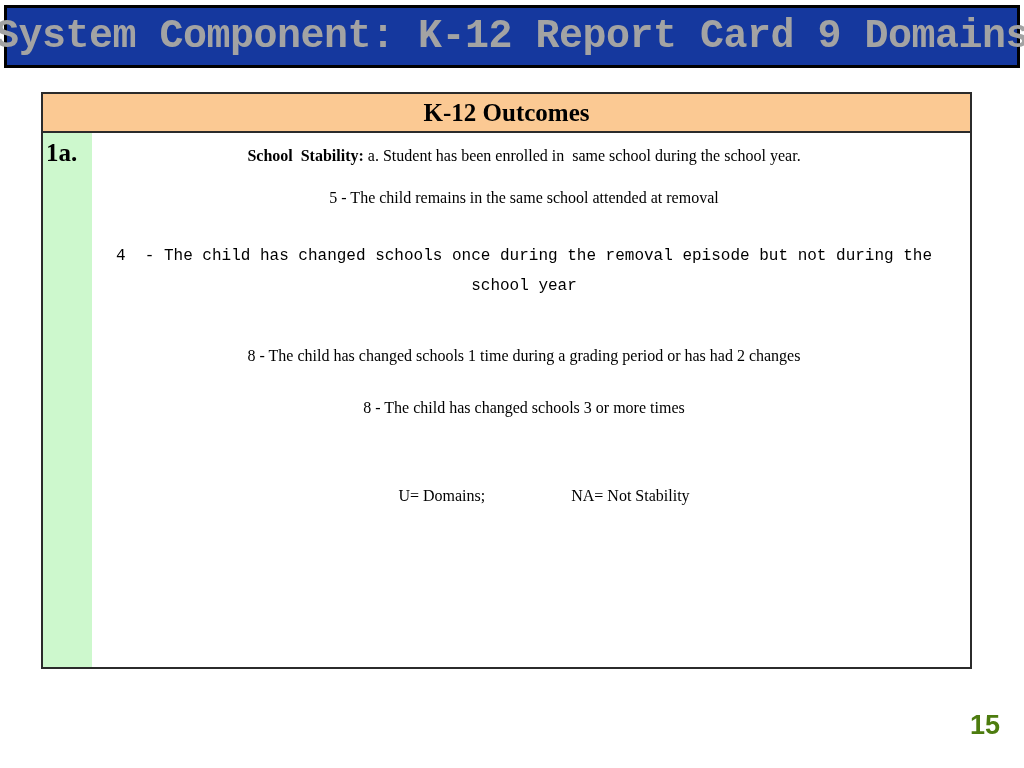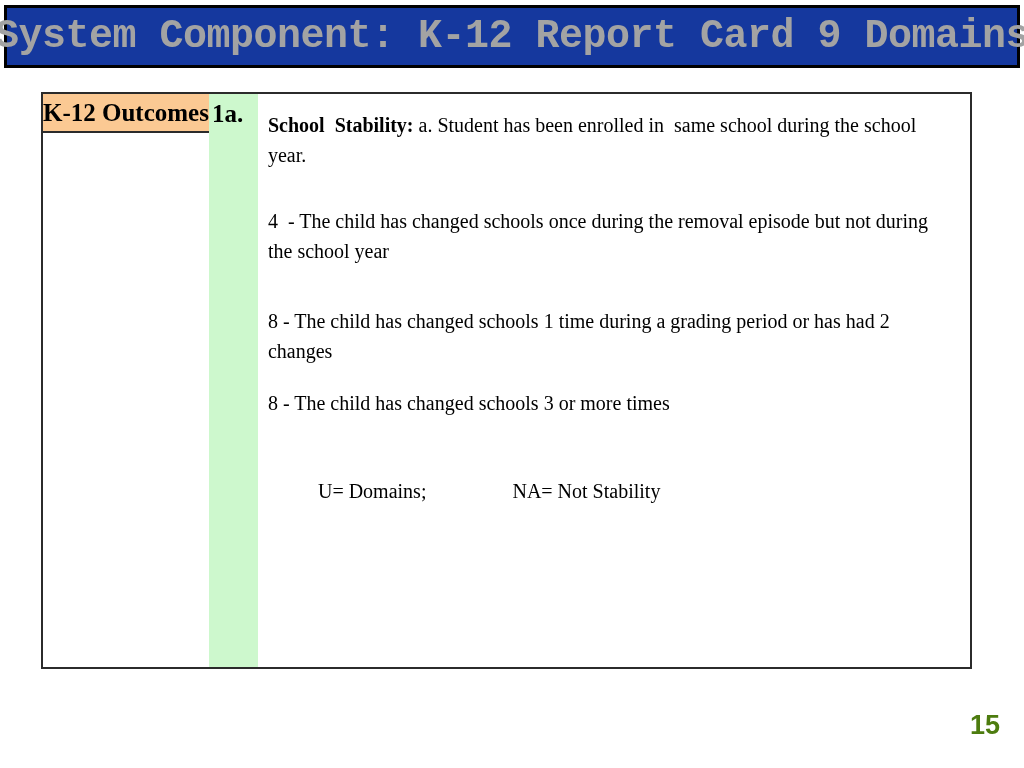--- a/index.html
+++ b/index.html
@@ -47,21 +47,21 @@
   }
   .outcomes-table {
     position: absolute;
     left: 41px;
     top: 92px;
     width: 931px;
     height: 577px;
     border: 2px solid var(--table-border);
     background: #FFFFFF;
     display: flex;
-    flex-direction: row;
+    flex-direction: column;
   }
   .table-header {
     height: 39px;
     background: var(--header-bg);
     border-bottom: 2px solid var(--table-border);
     display: flex;
     align-items: center;
     justify-content: center;
     flex: 0 0 auto;
   }
@@ -79,29 +79,30 @@
     flex: 0 0 auto;
     background: var(--label-bg);
     padding: 6px 0 0 3px;
   }
   .row-label-cell .row-label {
     font-weight: 700;
     font-size: 25px;
   }
   .row-content-cell {
     flex: 1 1 auto;
-    padding: 8px 24px 0 10px;
-    font-size: 20px;
+    padding: 0 24px 0 10px;
+    font-size: 16px;
     line-height: 30px;
+    text-align: center;
   }
   .row-content-cell p { white-space: pre-wrap; }
   .p-intro    { margin-top: 8px;  }
   .p-intro strong { font-weight: 700; }
   .p-item-0   { margin-top: 12px; }
-  .p-item-1   { margin-top: 36px; }
+  .p-item-1   { margin-top: 28px; font-family: Liberation Mono, monospace; }
   .p-item-2   { margin-top: 50px; }
   .p-item-3   { margin-top: 40px; }
   .p-item-4   { margin-top: 22px; }
   .p-footnote { margin-top: 28px; }
   .p-footnote .footnote-right { margin-left: 86px; }
   .page-number {
     position: absolute;
     right: 24px;
     top: 710px;
     font-family: "Liberation Sans", "DejaVu Sans", sans-serif;
@@ -128,20 +129,21 @@
     <div class="table-row">
 
       <div class="row-label-cell">
         <span class="row-label">1a.</span>
       </div>
 
       <div class="row-content-cell">
 
         <p class="p-intro"><strong>School  Stability:</strong><span> a. Student has been enrolled in  same school during the school year.</span></p>
 
+        <p class="p-item-0">5 - The child remains in the same school attended at removal</p>
 
         <p class="p-item-1">4  - The child has changed schools once during the removal episode but not during the school year</p>
 
 
         <p class="p-item-3">8 - The child has changed schools 1 time during a grading period or has had 2 changes</p>
 
         <p class="p-item-4">8 - The child has changed schools 3 or more times</p>
 
         <p class="p-footnote">
           <span class="footnote-left">U= Domains;</span><span class="footnote-right">NA= Not Stability</span>

